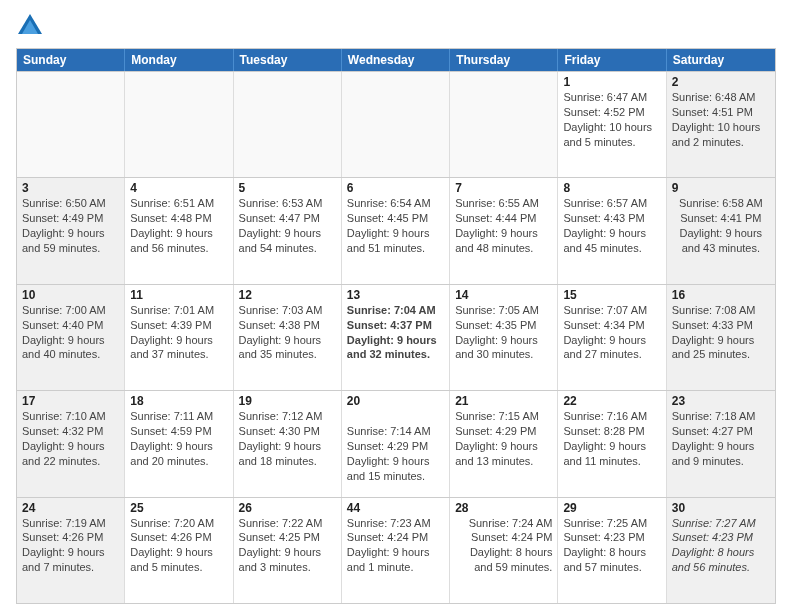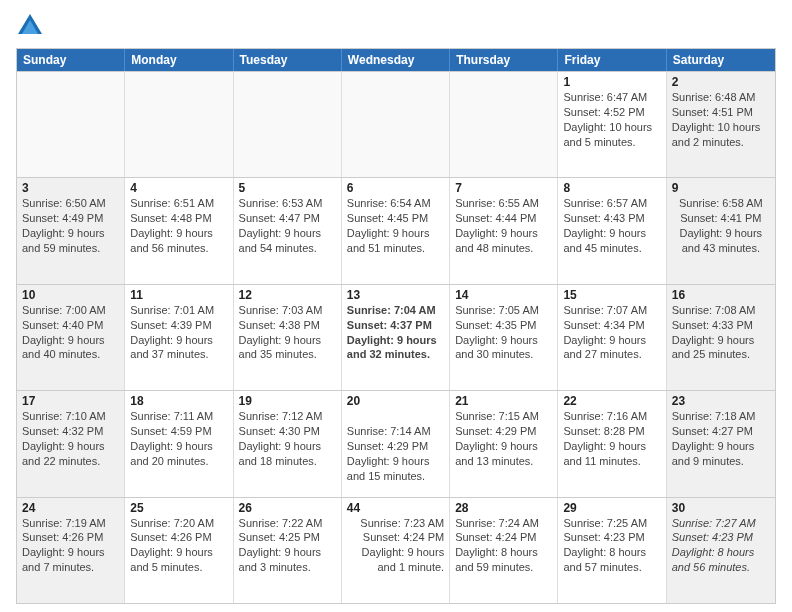--- a/index.html
+++ b/index.html
@@ -340,28 +340,28 @@
           </div>
           <div class="cal-cell">
             <span class="day-num">26</span>
             <div class="day-info" style="white-space: pre-line;">Sunrise: 7:22 AM
 Sunset: 4:25 PM
 Daylight: 9 hours
 and 3 minutes.</div>
           </div>
           <div class="cal-cell">
             <span class="day-num">44</span>
-            <div class="day-info" style="white-space: pre-line; text-align: right;">Sunrise: 7:23 AM
+            <div class="day-info" style="white-space: pre-line;">Sunrise: 7:23 AM
 Sunset: 4:24 PM
 Daylight: 9 hours
 and 1 minute.</div>
           </div>
           <div class="cal-cell">
             <span class="day-num">28</span>
-            <div class="day-info" style="white-space: pre-line;">Sunrise: 7:24 AM
+            <div class="day-info" style="white-space: pre-line; text-align: right;">Sunrise: 7:24 AM
 Sunset: 4:24 PM
 Daylight: 8 hours
 and 59 minutes.</div>
           </div>
           <div class="cal-cell">
             <span class="day-num">29</span>
             <div class="day-info" style="white-space: pre-line;">Sunrise: 7:25 AM
 Sunset: 4:23 PM
 Daylight: 8 hours
 and 57 minutes.</div>

